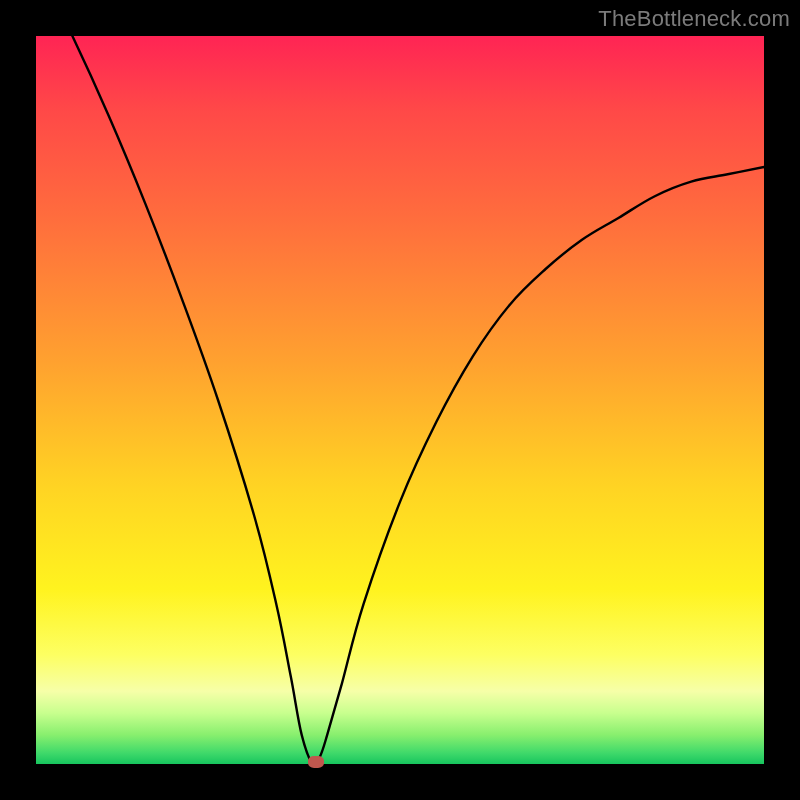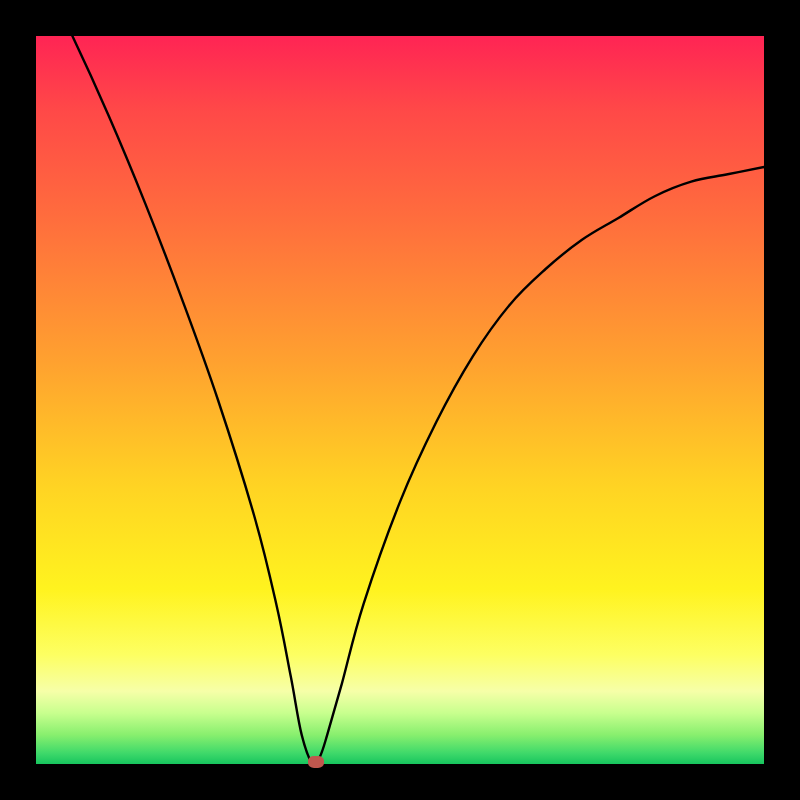--- a/index.html
+++ b/index.html
@@ -66,20 +66,21 @@
     height: 12px;
     border-radius: 6px / 5px;
     background: #c0574e;
     transform: translate(-50%, -50%);
   }
 </style>
 </head>
 <body>
 
 <div class="frame">
+  <div class="watermark">TheBottleneck.com</div>
 
   <div class="plot-area">
     <svg class="curve" viewBox="0 0 728 728" preserveAspectRatio="none">
       <path fill="none" stroke="#000" stroke-width="2.4" stroke-linecap="round" stroke-linejoin="round" d="M 0.0 -72.8 C 6.6 -59.7 23.3 -27.5 36.4 0.0 C 49.5 27.5 59.7 49.9 72.8 80.1 C 85.9 110.2 96.1 134.7 109.2 167.4 C 122.3 200.2 132.5 226.7 145.6 262.1 C 158.7 297.5 168.9 324.7 182.0 364.0 C 195.1 403.3 207.9 443.8 218.4 480.5 C 228.9 517.2 233.7 539.0 240.2 567.8 C 246.8 596.7 250.2 617.1 254.8 640.6 C 259.4 664.2 261.8 683.2 265.7 698.9 C 269.7 714.6 273.4 724.1 276.6 728.0 C 279.9 731.9 281.3 726.0 283.9 720.7 C 286.5 715.5 287.3 712.0 291.2 698.9 C 295.1 685.8 299.2 671.5 305.8 647.9 C 312.3 624.3 317.1 600.6 327.6 567.8 C 338.1 535.1 350.9 498.7 364.0 465.9 C 377.1 433.2 387.3 412.0 400.4 385.8 C 413.5 359.6 423.7 341.3 436.8 320.3 C 449.9 299.4 460.1 285.1 473.2 269.4 C 486.3 253.6 496.5 244.8 509.6 233.0 C 522.7 221.2 532.9 213.0 546.0 203.8 C 559.1 194.7 569.3 189.9 582.4 182.0 C 595.5 174.1 605.7 166.7 618.8 160.2 C 631.9 153.6 642.1 149.5 655.2 145.6 C 668.3 141.7 678.5 140.9 691.6 138.3 C 704.7 135.7 721.4 132.4 728.0 131.0" id="curvePath"></path>
     </svg>
     <div class="marker" id="marker" style="left: 280.28px; top: 726px;"></div>
   </div>
 </div>
 
 </body></html>

